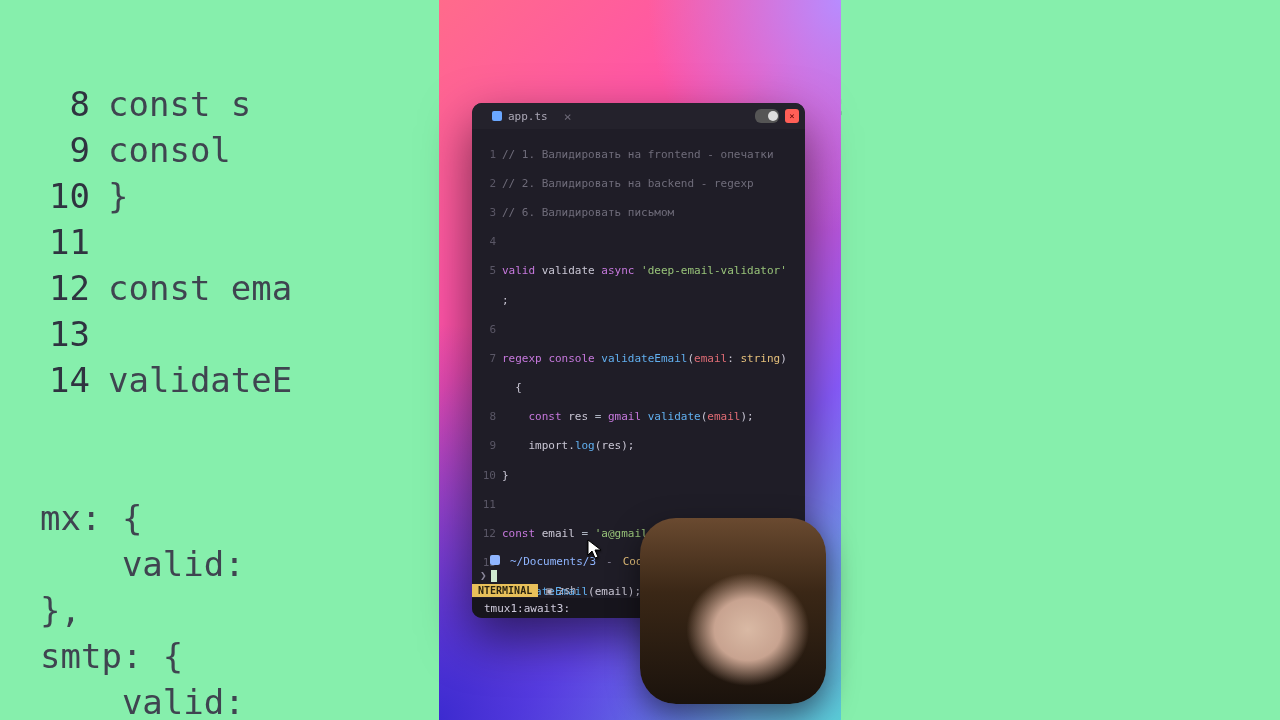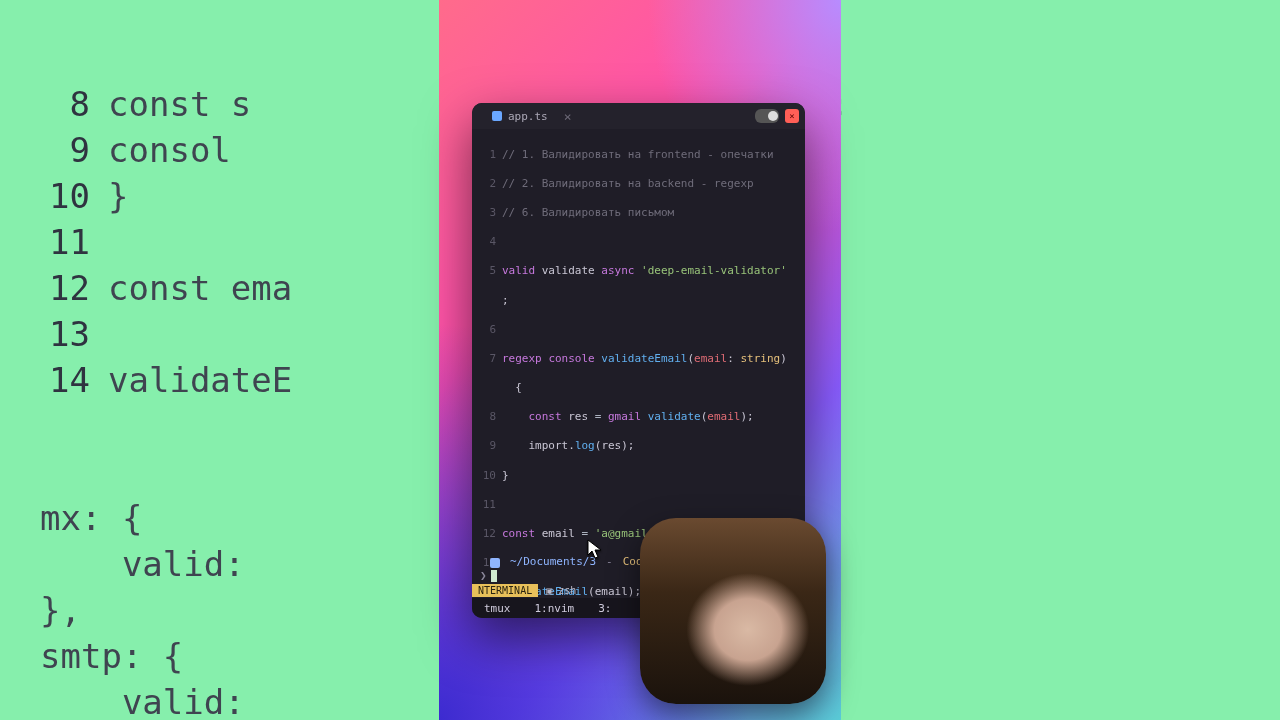--- a/index.html
+++ b/index.html
@@ -38,28 +38,28 @@
   .kw{color:#c678dd}
   .kw2{color:#61afef}
   .fn{color:#e5c07b}
   .id{color:#e06c75}
   .str{color:#98c379}
   .op{color:#abb2bf}
   .plain{color:#c9c6d4}
 
   .rule{border-top:1px solid #34313e;margin:2px 0 2px 0}
 
-  .termline{position:absolute;left:8px;right:8px;bottom:50px;font-size:11px;color:#8fb5ff;display:flex;align-items:flex-end;gap:10px}
+  .termline{position:absolute;left:8px;right:8px;bottom:50px;font-size:11px;color:#8fb5ff;display:flex;align-items:flex-start;gap:10px}
   .termline .chip{width:10px;height:10px;background:#8fb5ff;border-radius:2px}
   .prompt{position:absolute;left:8px;bottom:36px;font-size:11px;color:#8a879a}
   .cursor{display:inline-block;width:6px;height:12px;background:#cfeacf;margin-left:4px;vertical-align:middle}
   .status{position:absolute;left:0;right:0;bottom:20px;height:16px;display:flex;align-items:center;font-size:10px}
-  .badge{background:#e8c05a;color:#2a2410;padding:1px 6px;font-weight:normal}
+  .badge{background:#e8c05a;color:#2a2410;padding:1px 6px;font-weight:bold}
   .zsh{margin-left:8px;color:#bdbac8}
-  .tmux{position:absolute;left:0;right:0;bottom:0;height:20px;background:#17151d;color:#cfcbdc;font-size:11px;display:flex;align-items:center;gap:24px;padding:0 12px}
+  .tmux{position:absolute;left:0;right:0;bottom:0;height:20px;background:#17151d;color:#cfcbdc;font-size:11px;display:flex;align-items:center;padding:0 12px}
 
   
   .cam{position:absolute;left:640px;top:518px;width:186px;height:186px;border-radius:36px;overflow:hidden;box-shadow:0 12px 30px rgba(0,0,0,.5);
     background:
       radial-gradient(60% 55% at 58% 60%,#d9b9a4 0%,#c8a390 30%,rgba(0,0,0,0) 55%),
       linear-gradient(180deg,#6a4a30 0%,#3a2716 40%,#1a120c 100%);
   }
 
   
   .mouse{position:absolute;left:587px;top:539px;width:16px;height:22px;pointer-events:none}
@@ -149,21 +149,21 @@
     </div>
     <div class="prompt">
       <span>❯</span><span class="cursor"></span>
     </div>
     <div class="status">
       <span class="badge">NTERMINAL</span>
       <span class="zsh"><span>▣</span> <span>zsh</span></span>
     </div>
     <div class="tmux">
       <span>tmux</span>
-      <span>1:nvim</span>
+      <span>1:await</span>
       <span>3:</span>
     </div>
   </div>
 
   <div class="cam"></div>
 
   <div class="mouse">
     <svg viewBox="0 0 16 22">
         <path d="M1 1 L1 16 L5 12 L8 19 L11 18 L8 11 L14 11 Z" fill="#fff" stroke="#000" stroke-width="1"></path>
       </svg>

